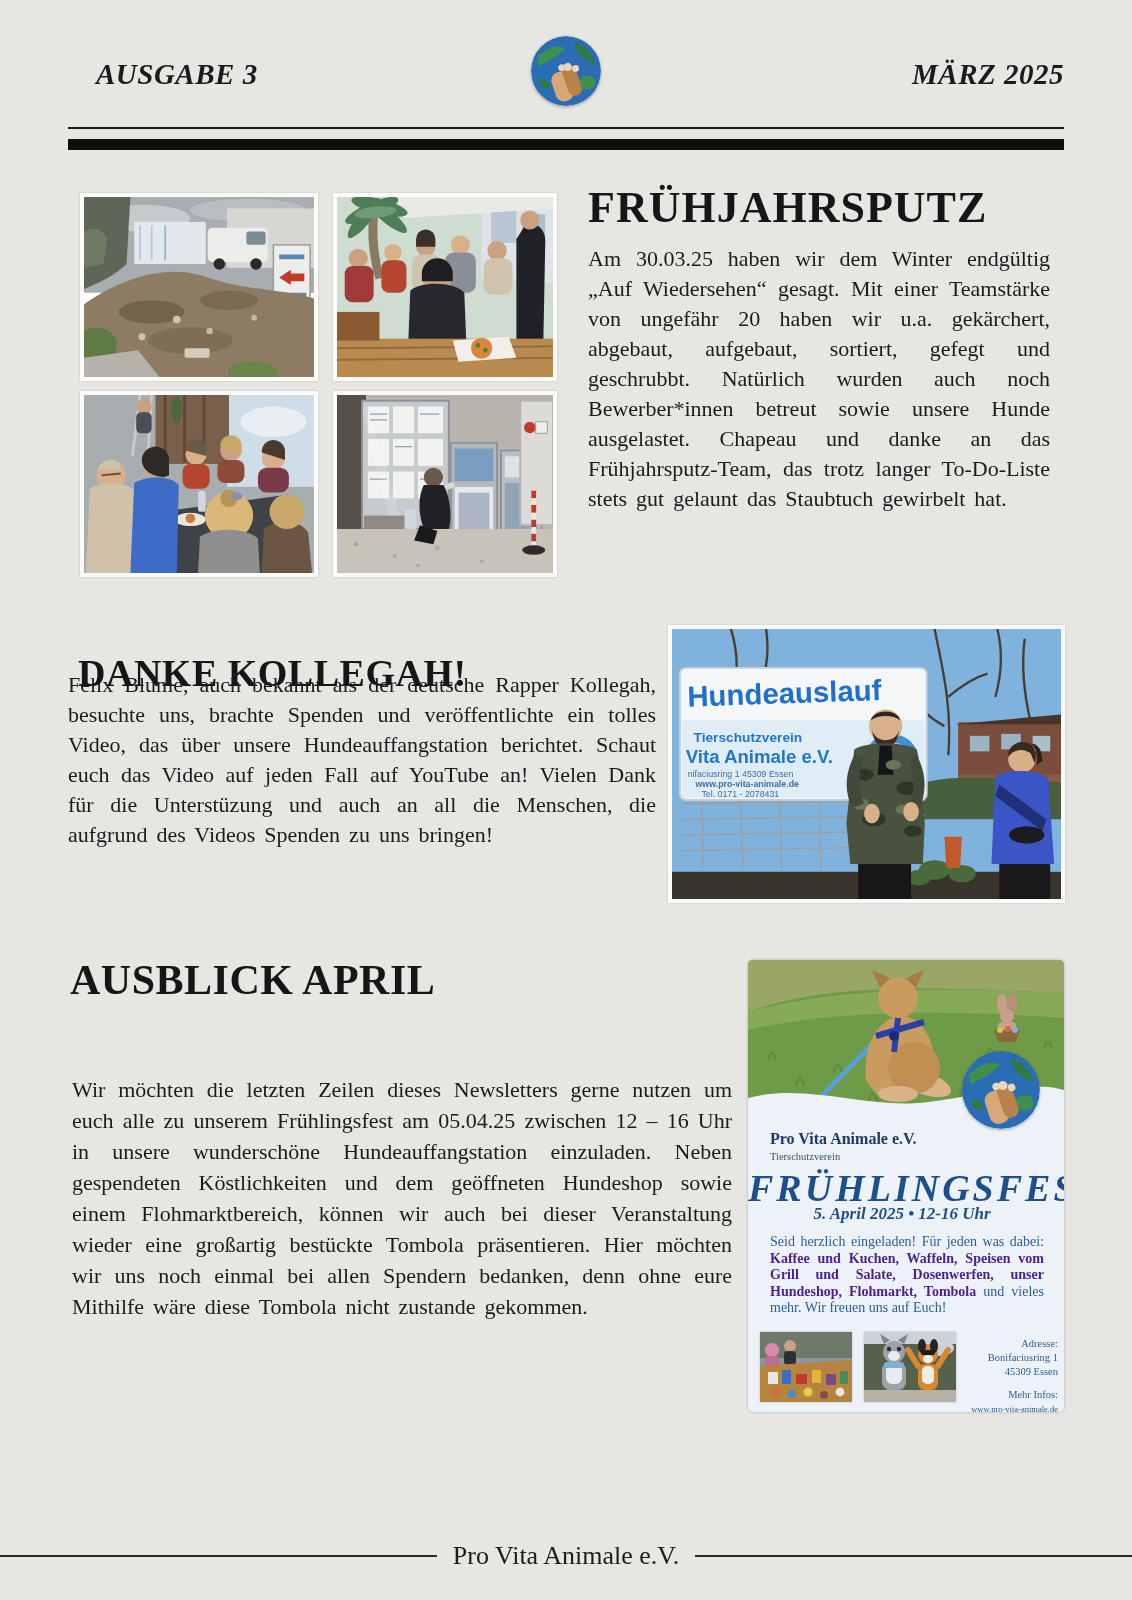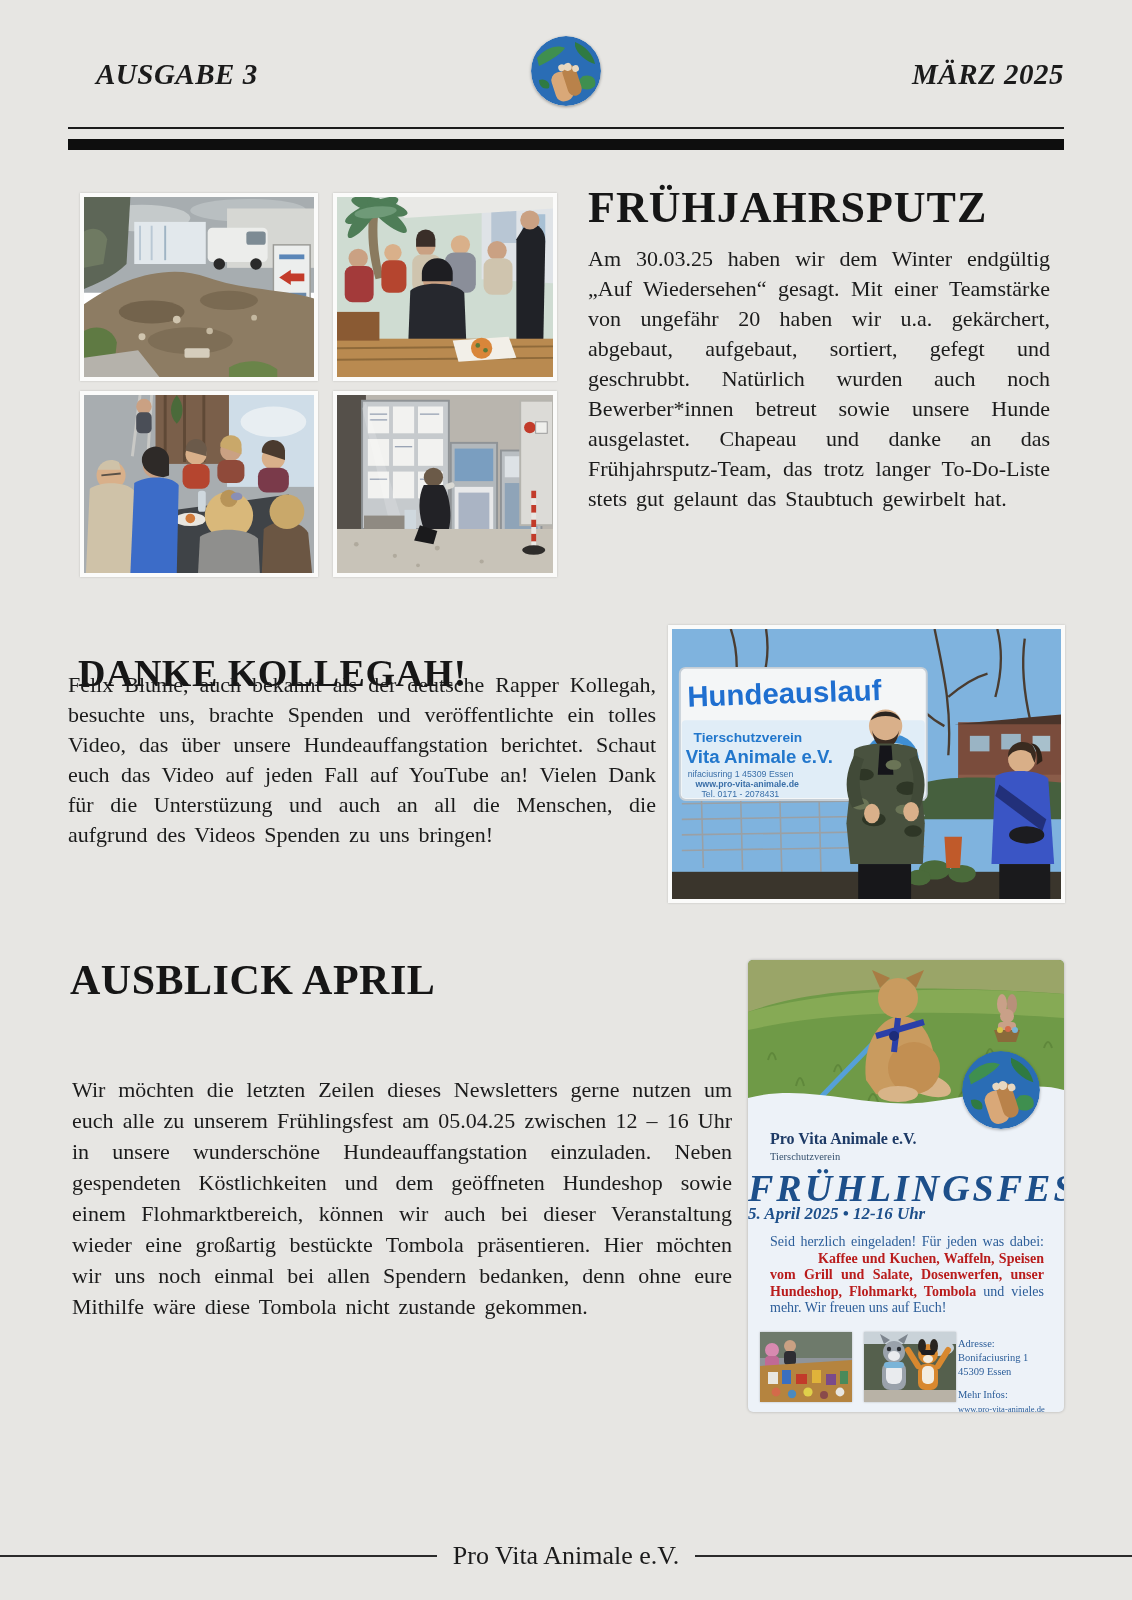--- a/index.html
+++ b/index.html
@@ -35,29 +35,29 @@
   .poster{position:absolute;left:748px;top:960px;width:316px;height:452px;background:#edf2f8;
           border-radius:5px;overflow:hidden;box-shadow:0 0 3px rgba(0,0,0,.25);}
   .poster-photo{position:absolute;left:0;top:0;width:316px;height:165px;}
   .poster-photo svg{display:block;width:100%;height:100%;}
   .poster-globe{position:absolute;left:214px;top:91px;width:78px;height:78px;border-radius:50%;overflow:hidden;box-shadow:0 1px 3px rgba(0,0,0,.3);}
   .poster-globe svg{display:block;width:100%;height:100%;}
   .poster-org{position:absolute;left:22px;top:170px;font-size:16px;font-weight:700;color:#1d3a66;}
   .poster-orgsub{position:absolute;left:22px;top:191px;font-size:10.5px;color:#35506e;}
   .poster-title{position:absolute;left:0;width:316px;top:206px;text-align:center;font-style:italic;font-weight:700;
                 font-size:38px;letter-spacing:3px;color:#1d4f8a;}
-  .poster-datetime{position:absolute;left:0;width:308px;top:244px;font-style:italic;font-weight:700;
+  .poster-datetime{position:absolute;left:0;width:308px;top:244px;text-align:center;font-style:italic;font-weight:700;
                    font-size:17px;color:#1d4f8a;}
   .poster-invite{position:absolute;left:22px;top:274px;width:274px;font-size:14px;line-height:16.5px;
                  text-align:justify;color:#2b5d99;}
-  .poster-invite b{color:#b91c1c;margin-left:48px;}
+  .poster-invite b{color:#4c1d95;}
   .pmini{position:absolute;top:372px;width:92px;height:70px;background:#fff;box-shadow:0 0 2px rgba(0,0,0,.25);}
   .pmini svg{display:block;width:100%;height:100%;}
   .pmini1{left:12px;} .pmini2{left:116px;}
-  .poster-address{position:absolute;left:210px;top:377px;width:100px;text-align:left;color:#2b5d99;font-size:10.5px;line-height:14px;}
+  .poster-address{position:absolute;left:210px;top:377px;width:100px;text-align:right;color:#2b5d99;font-size:10.5px;line-height:14px;}
   .poster-address .lbl{font-weight:400;}
   .poster-address .gap{height:9px;}
   .poster-url{font-size:8.5px;}
   
   .farewell{position:absolute;left:72px;top:1438px;width:964px;font-size:30px;line-height:36px;}
   .footerbar{position:absolute;left:0;right:0;top:1541px;display:flex;align-items:center;gap:16px;}
   .footer-line{flex:1;border-top:2.5px solid #2b2b2b;height:0;}
   .footer-text{font-size:26px;white-space:nowrap;}
 </style>
 </head>

